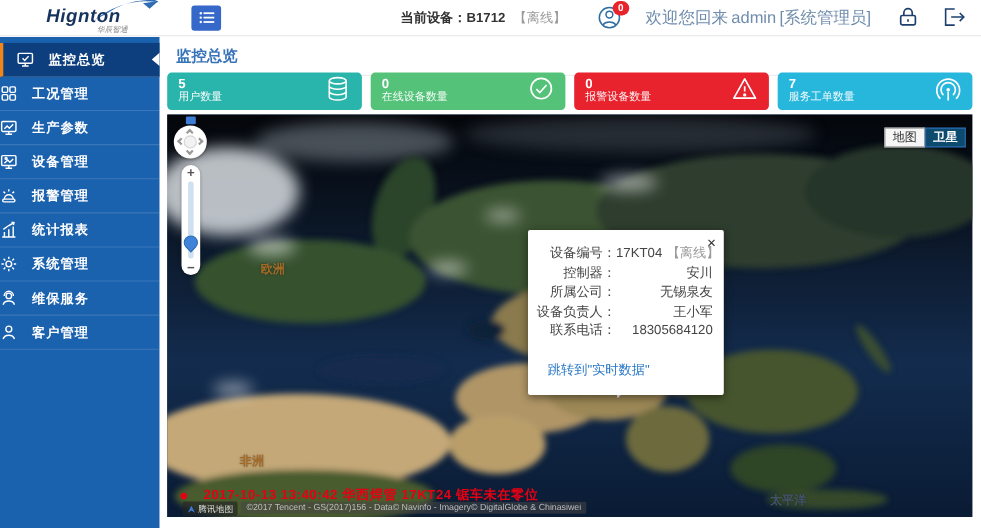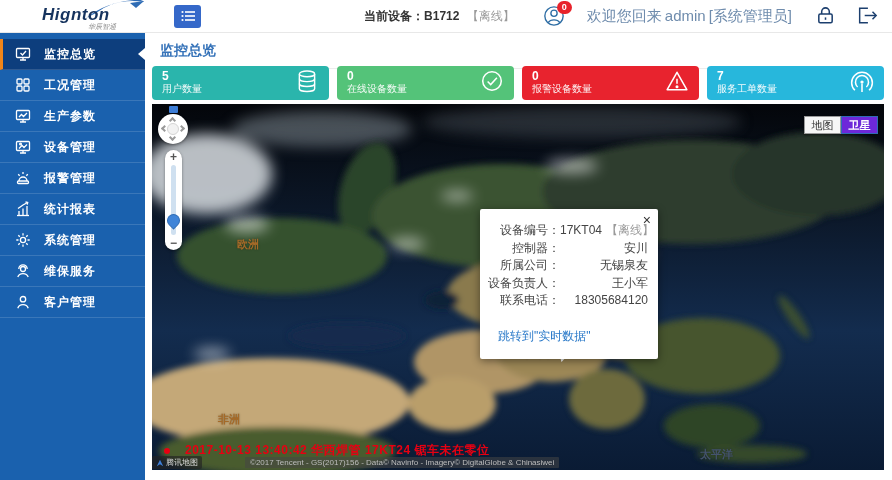--- a/index.html
+++ b/index.html
@@ -25,21 +25,21 @@
   .badge { position:absolute; top:-4px; left:14px; min-width:15px; height:13px; background:#e8232b;
            color:#fff; font-size:9px; font-weight:bold; border-radius:8px; text-align:center; line-height:13px;
            padding:0 3px; }
   .welcome { margin-left:18px; font-size:15px; color:#6f8cad; white-space:nowrap; }
   .welcome span { margin-right:3px; }
   .hicon-btn { margin-left:20px; background:none; border:none; cursor:pointer; height:22px; }
 
   
   .sidebar { position:absolute; left:0; top:32px; width:145px; height:448px; background:#1a61ae; z-index:20; }
   .side-list { padding-top:7px; }
-  .side-item { position:relative; height:31px; display:flex; align-items:center; padding-left:15px;
+  .side-item { position:relative; height:31px; display:flex; align-items:center; 
                cursor:pointer; border-bottom:1px solid rgba(255,255,255,0.14); }
   .side-item .s-icon { width:18px; height:16px; margin-right:11px; display:flex; align-items:center; }
   .side-item .s-label { color:#fff; font-size:12px; font-weight:bold; letter-spacing:1px; }
   .side-item.active { background:#0d3e7d; border-left:3px solid #f08519; padding-left:12px; }
   .side-item.active::after { content:""; position:absolute; right:0; top:50%; margin-top:-6px;
                border-top:6px solid transparent; border-bottom:6px solid transparent; border-right:7px solid #fff; }
 
   
   .content { position:absolute; left:145px; top:32px; width:747px; height:448px; background:#fff; }
   .page-title { margin:10px 0 0 15px; font-size:14px; font-weight:bold; color:#3673b9;
@@ -70,42 +70,42 @@
               box-shadow:0 1px 3px rgba(0,0,0,0.4); display:flex; flex-direction:column; align-items:center; }
   .zoom-btn { width:17px; height:14px; background:none; border:none; font-size:12px; font-weight:bold;
               color:#555; cursor:pointer; line-height:12px; }
   .zoom-track { position:relative; width:5px; flex:1; background:#cfe0f0; border-radius:3px; margin:1px 0; cursor:pointer; }
   .zoom-knob { position:absolute; left:-4px; bottom:8px; width:13px; height:13px; background:#3f84d8;
                border-radius:50% 50% 50% 0; transform:rotate(-45deg); border:1px solid #2f6cb5; cursor:pointer; }
 
   .maptype { position:absolute; right:6px; top:12px; display:flex; box-shadow:0 1px 2px rgba(0,0,0,0.4); }
   .mt-btn { width:37px; height:18px; font-size:11px; border:1px solid #9a9a9a; background:#f6f6f6; color:#333;
             cursor:pointer; line-height:16px; text-align:center; }
-  .mt-btn.active { background:#6d28d9; border-color:#2f6cb5; color:#fff; font-weight:bold; }
+  .mt-btn.active { background:#0c4a6e; border-color:#2f6cb5; color:#fff; font-weight:bold; }
 
   .map-label { position:absolute; font-size:11px; font-weight:bold; text-shadow:0 0 2px rgba(0,0,0,0.35);
                white-space:pre; }
 
   .popup { position:absolute; left:328px; top:105px; width:178px; background:#fff; border-radius:2px;
            box-shadow:0 2px 8px rgba(0,0,0,0.45); padding:13px 10px 12px 8px; z-index:5; }
   .popup-close { position:absolute; right:7px; top:4px; background:none; border:none; font-size:14px;
                  color:#333; cursor:pointer; line-height:14px; }
   .p-row { display:flex; font-size:12px; color:#444; line-height:17.5px; }
   .p-lab { width:72px; text-align:right; flex:none; }
   .p-val { flex:1;text-align:right; }
   .p-extra { color:#9a9a9a; margin-left:auto; padding-left:4px; flex:none; }
   .p-link { display:inline-block; margin:18px 0 2px 10px; font-size:12px; color:#2878c8; text-decoration:none; }
   .popup-tail { position:absolute; left:402px; top:230px; width:34px; height:28px; background:#fff;
                 clip-path:polygon(0 0, 100% 0, 22% 100%); z-index:4; }
 
   .map-alert { position:absolute; left:12px; top:338px; display:flex; align-items:center; z-index:6; }
   .alert-dot { width:6px; height:6px; border-radius:50%; background:#e60012; margin-right:15px; }
   .alert-text { font-size:12px; font-weight:bold; color:#e60012; letter-spacing:0.5px; }
 
-  .attrib { position:absolute; left:0; bottom:1px; display:flex; align-items:center; z-index:6;gap:40px; }
+  .attrib { position:absolute; left:14px; bottom:1px; display:flex; align-items:flex-start; z-index:6; }
   .attrib-logo { display:flex; align-items:center; background:rgba(35,35,35,0.65); border-radius:2px;
                  padding:1px 4px; margin-right:3px; }
   .attrib-logo .t-glyph { width:8px; height:8px; margin-right:2px; }
   .attrib-logo span { font-size:8px; color:#ddd; }
   .attrib-text { background:rgba(70,70,70,0.55); color:#bdbdbd; font-size:8px; padding:1px 5px; border-radius:1px; }
 </style>
 </head>
 <body>
 
 <div class="header">

